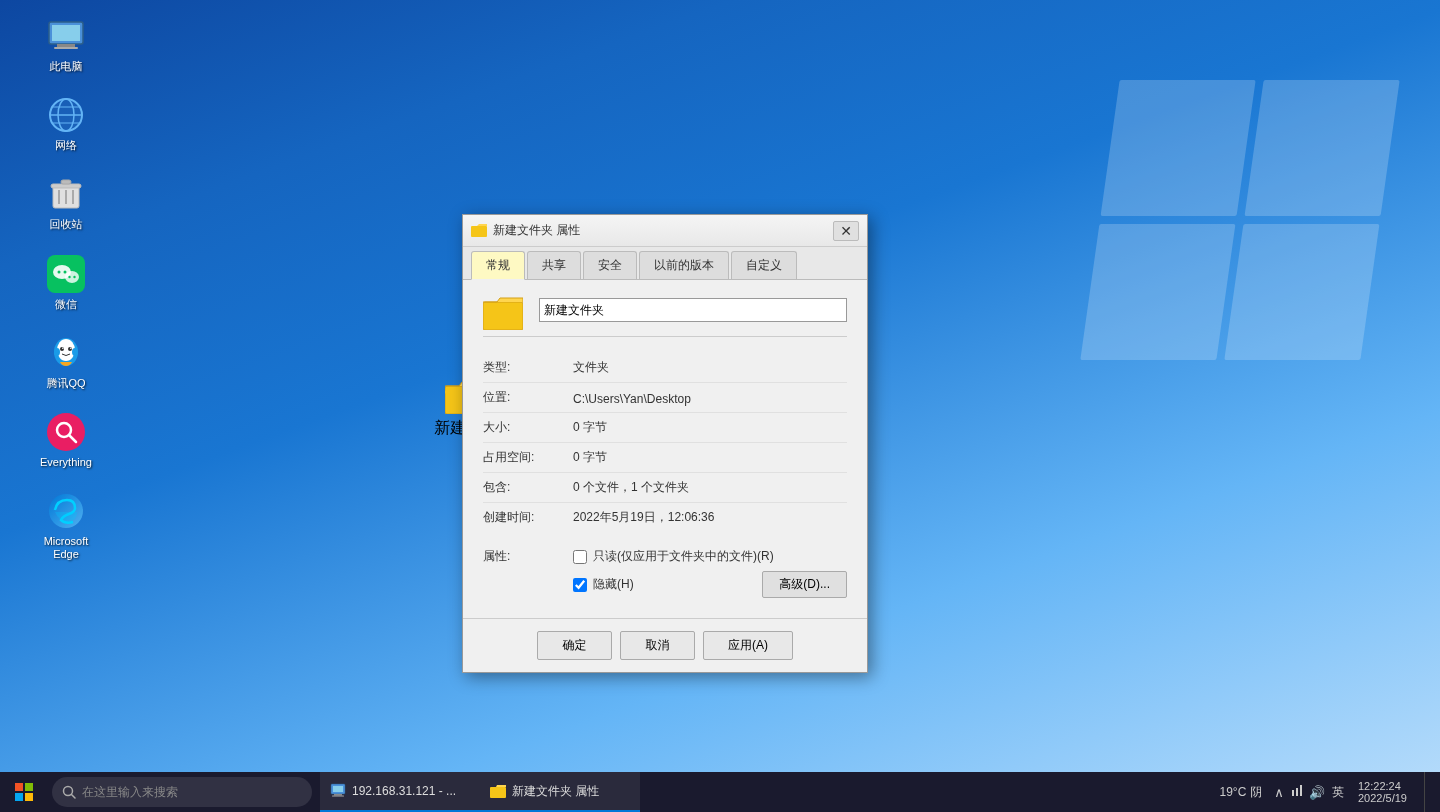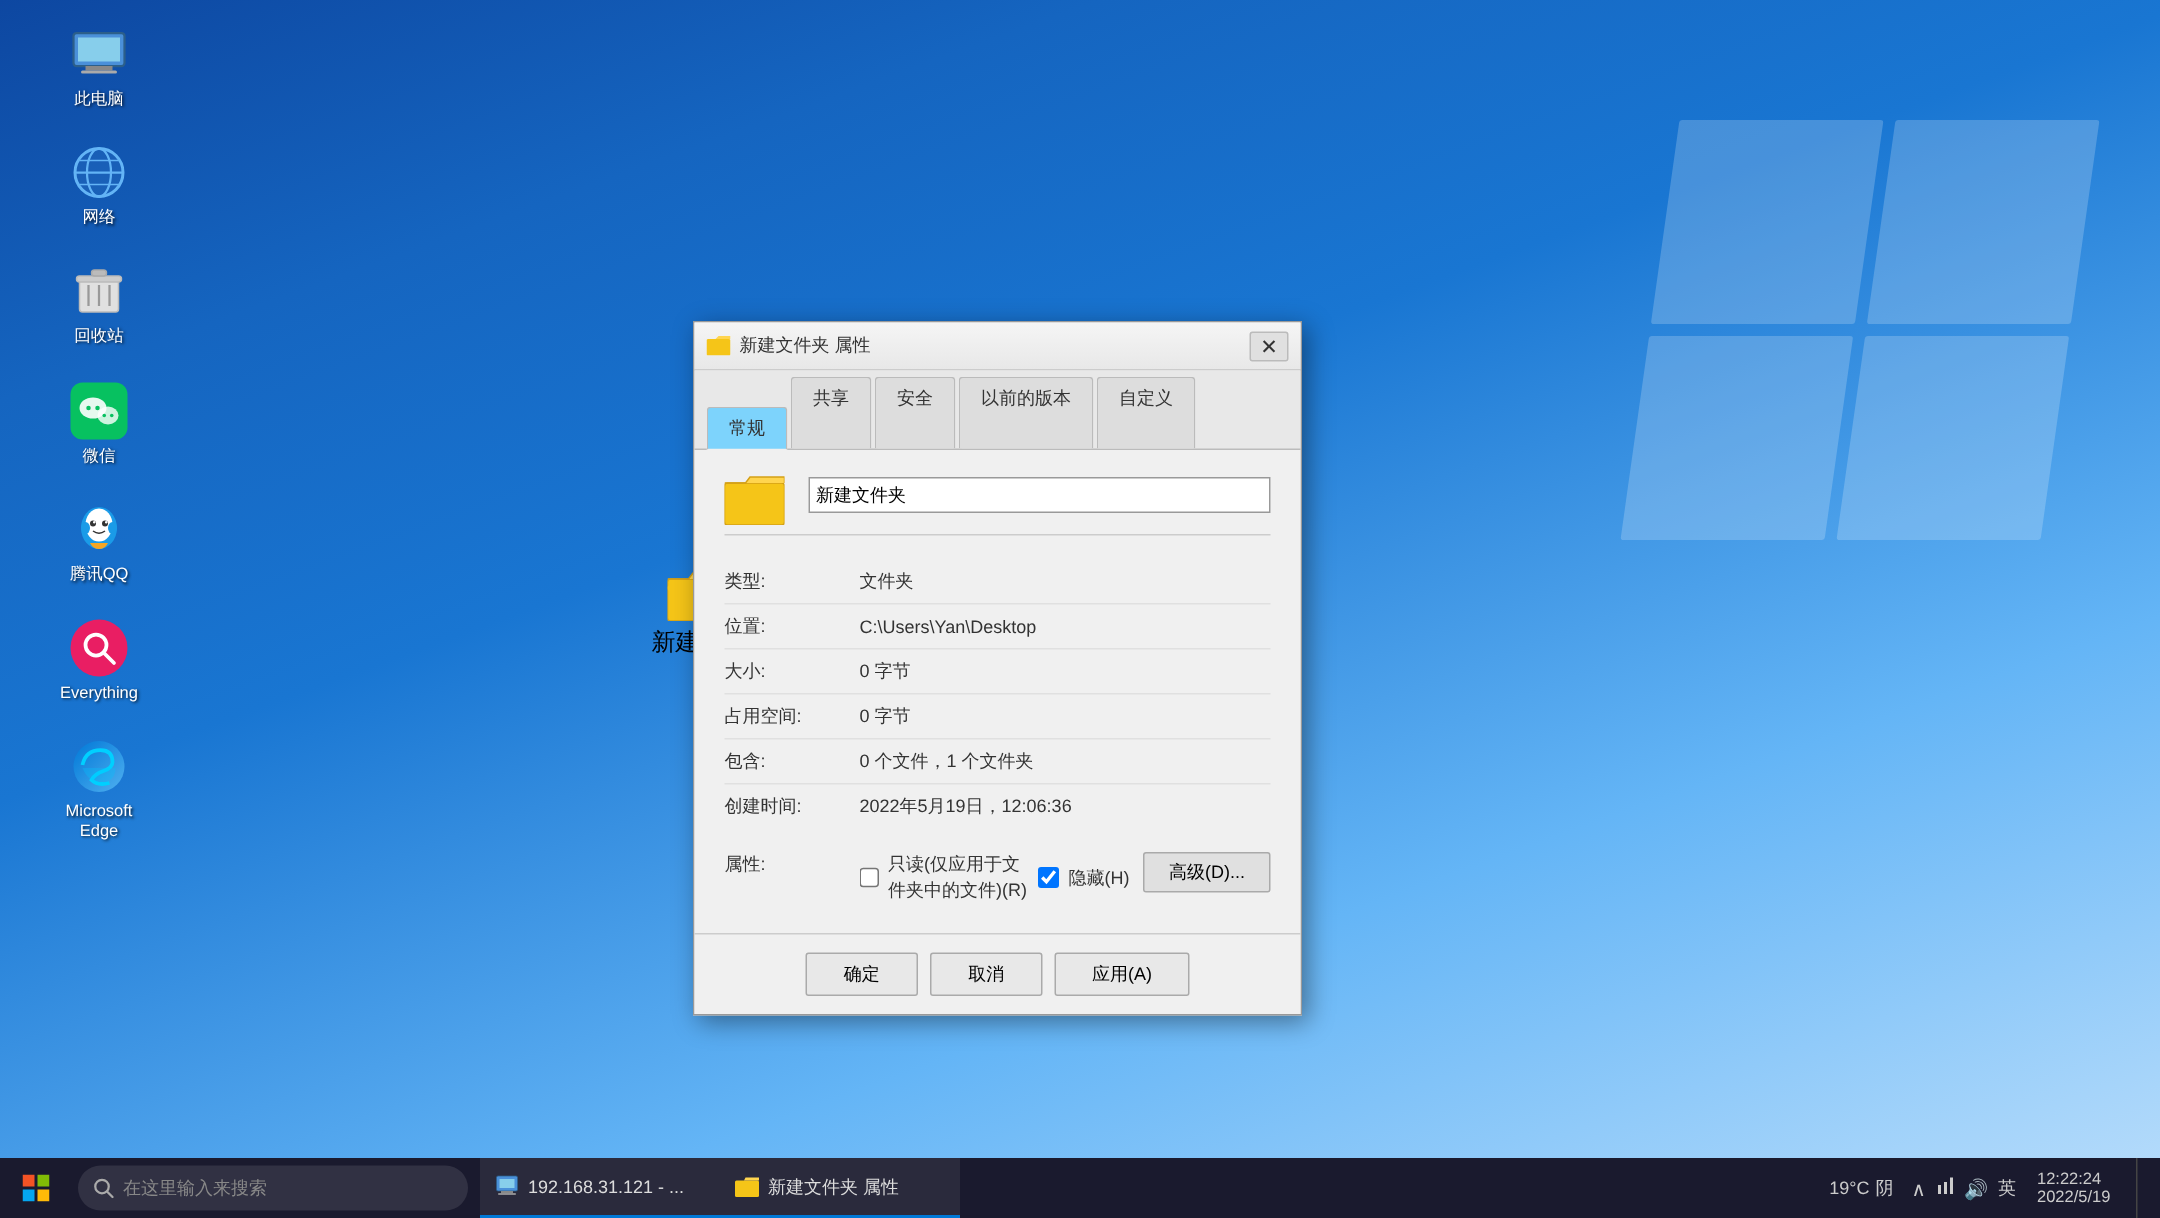--- a/index.html
+++ b/index.html
@@ -246,25 +246,24 @@
       font-size: 12px;
       color: #333;
       background: #ddd;
       border: 1px solid #bbb;
       border-bottom: none;
       border-radius: 3px 3px 0 0;
       cursor: pointer;
     }
 
     .dialog-tab.active {
-      background: #7dd3fc;
+      background: #fef9c3;
       border-bottom: 1px solid #f0f0f0;
       margin-bottom: -1px;
       z-index: 1;
-      margin-top: 20px;
     }
 
     .dialog-body {
       padding: 16px 20px;
       background: #f0f0f0;
     }
 
     .folder-name-row {
       display: flex;
       align-items: center;
@@ -288,21 +287,21 @@
       padding: 2px 4px;
       font-size: 12px;
       font-family: inherit;
       outline: none;
     }
 
     .prop-row {
       display: flex;
       padding: 6px 0;
       border-bottom: 1px solid #e0e0e0;
-      align-items: center;
+      align-items: flex-end;
     }
 
     .prop-row:last-child { border-bottom: none; }
 
     .prop-label {
       width: 90px;
       font-size: 12px;
       color: #333;
       flex-shrink: 0;
     }
@@ -326,20 +325,21 @@
     }
 
     .attr-row {
       display: flex;
       align-items: flex-start;
       padding: 4px 0;
     }
 
     .attr-checkboxes {
       display: flex;
+      flex-direction: column;
       gap: 6px;
       flex: 1;
     }
 
     .attr-check-row {
       display: flex;
       align-items: center;
       gap: 6px;
     }
 

